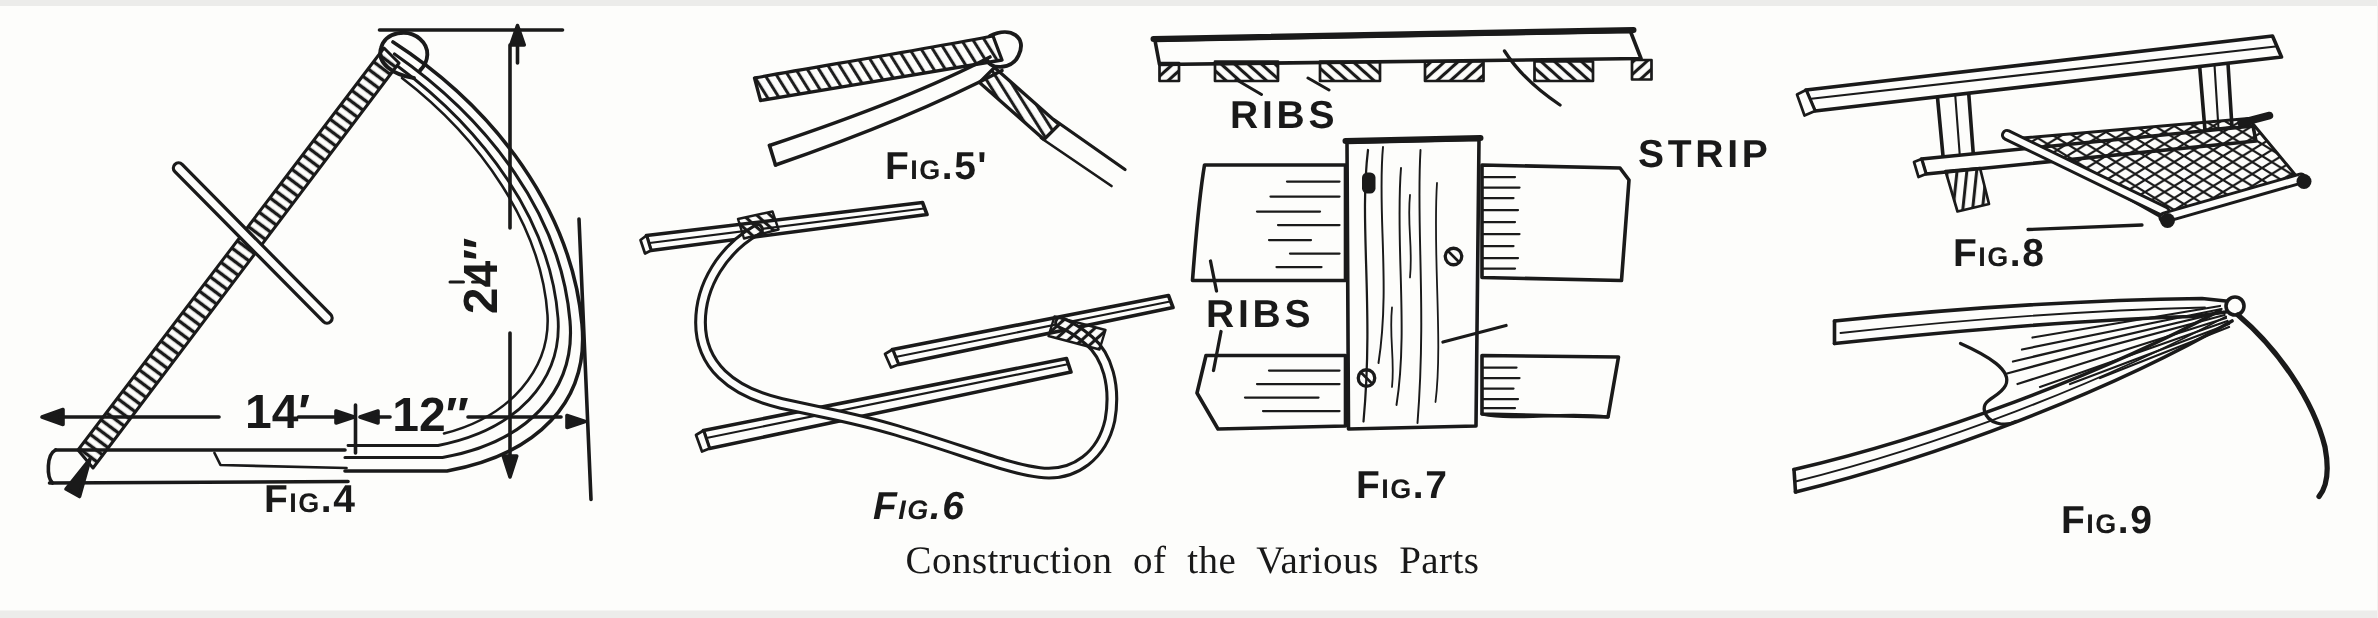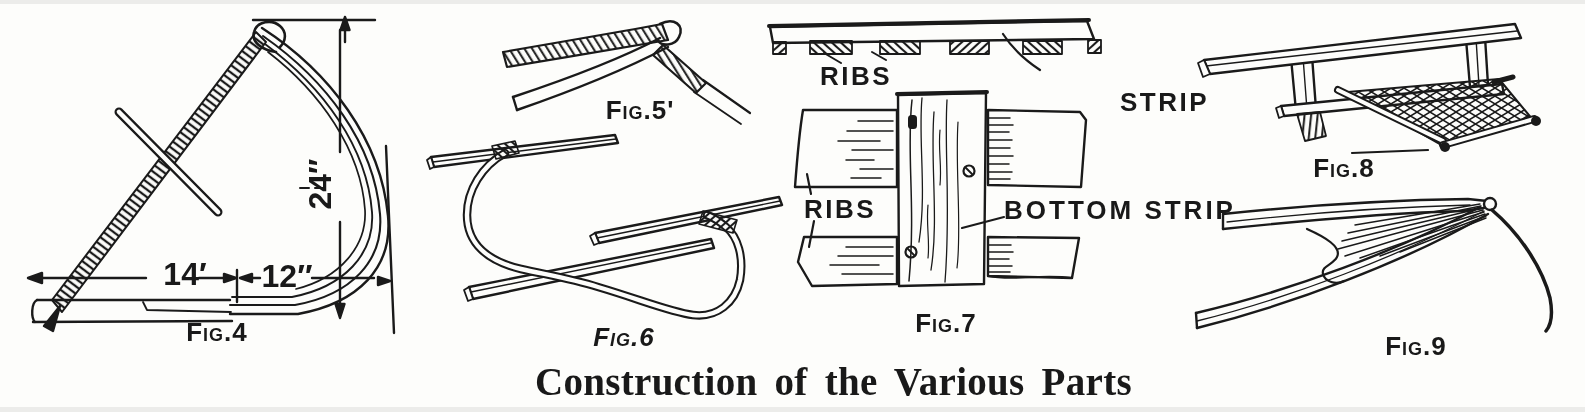--- a/index.html
+++ b/index.html
@@ -1,25 +1,25 @@
 <!DOCTYPE html>
 <html><head>
 <meta charset="utf-8">
 <style>
   html,body{margin:0;padding:0;background:#e9e9e7;}
   .page{position:relative;width:1585px;height:412px;background:#fdfdfb;overflow:hidden;
         font-family:"Liberation Sans",sans-serif;}
   .art{position:absolute;left:0;top:0;}
   .txt{position:absolute;color:#191919;}
   .figlabel{font-weight:700;font-size:26px;font-variant:small-caps;letter-spacing:1px;
-            text-align:center;white-space:nowrap;}
+            text-align:left;white-space:nowrap;}
   .anno{font-weight:700;font-size:26px;letter-spacing:2.5px;text-align:center;white-space:nowrap;}
   .dim{font-weight:700;font-size:32px;text-align:center;white-space:nowrap;}
   .rot{transform:rotate(-90deg);transform-origin:center;}
-  .caption{font-family:"Liberation Serif",serif;font-weight:700;font-size:39px;
+  .caption{font-family:"Liberation Serif",serif;font-weight:400;font-size:26px;
            word-spacing:7px;letter-spacing:.3px;text-align:center;white-space:nowrap;}
   .scan-edge{position:absolute;left:0;width:100%;background:#ececea;}
 </style>
 </head>
 <body>
 
 <div class="page">
 
   <div class="scan-edge" style="top:0;height:4px;"></div>
   <div class="scan-edge" style="bottom:0;height:5px;"></div>
@@ -215,23 +215,22 @@
   <div class="txt dim" style="left:158px;top:256px;width:54px;">14′</div>
   <div class="txt dim" style="left:260px;top:258px;width:54px;">12″</div>
   <div class="txt dim rot" style="left:287px;top:168px;width:62px;height:32px;">24″</div>
   <div class="txt figlabel" style="left:176px;top:317px;width:82px;">Fig.4</div>
 
   <div class="txt figlabel" style="left:590px;top:95px;width:100px;">Fig.5'</div>
 
   <div class="txt figlabel" style="left:582px;top:322px;width:84px;font-style:italic;">Fig.6</div>
 
   <div class="txt anno" style="left:820px;top:61px;width:72px;">RIBS</div>
-  <div class="txt anno" style="left:1092px;top:87px;width:86px;margin-left:28px;">STRIP</div>
+  <div class="txt anno" style="left:1092px;top:87px;width:86px;">STRIP</div>
   <div class="txt anno" style="left:804px;top:194px;width:72px;">RIBS</div>
-  <div class="txt anno" style="left:1004px;top:195px;width:195px;letter-spacing:3px;">BOTTOM STRIP</div>
   <div class="txt figlabel" style="left:904px;top:308px;width:84px;">Fig.7</div>
 
   <div class="txt figlabel" style="left:1302px;top:153px;width:84px;">Fig.8</div>
 
   <div class="txt figlabel" style="left:1374px;top:331px;width:84px;">Fig.9</div>
 
   <div class="txt caption" style="left:535px;top:359px;width:520px;">Construction of the Various Parts</div>
 
 </div>
 

